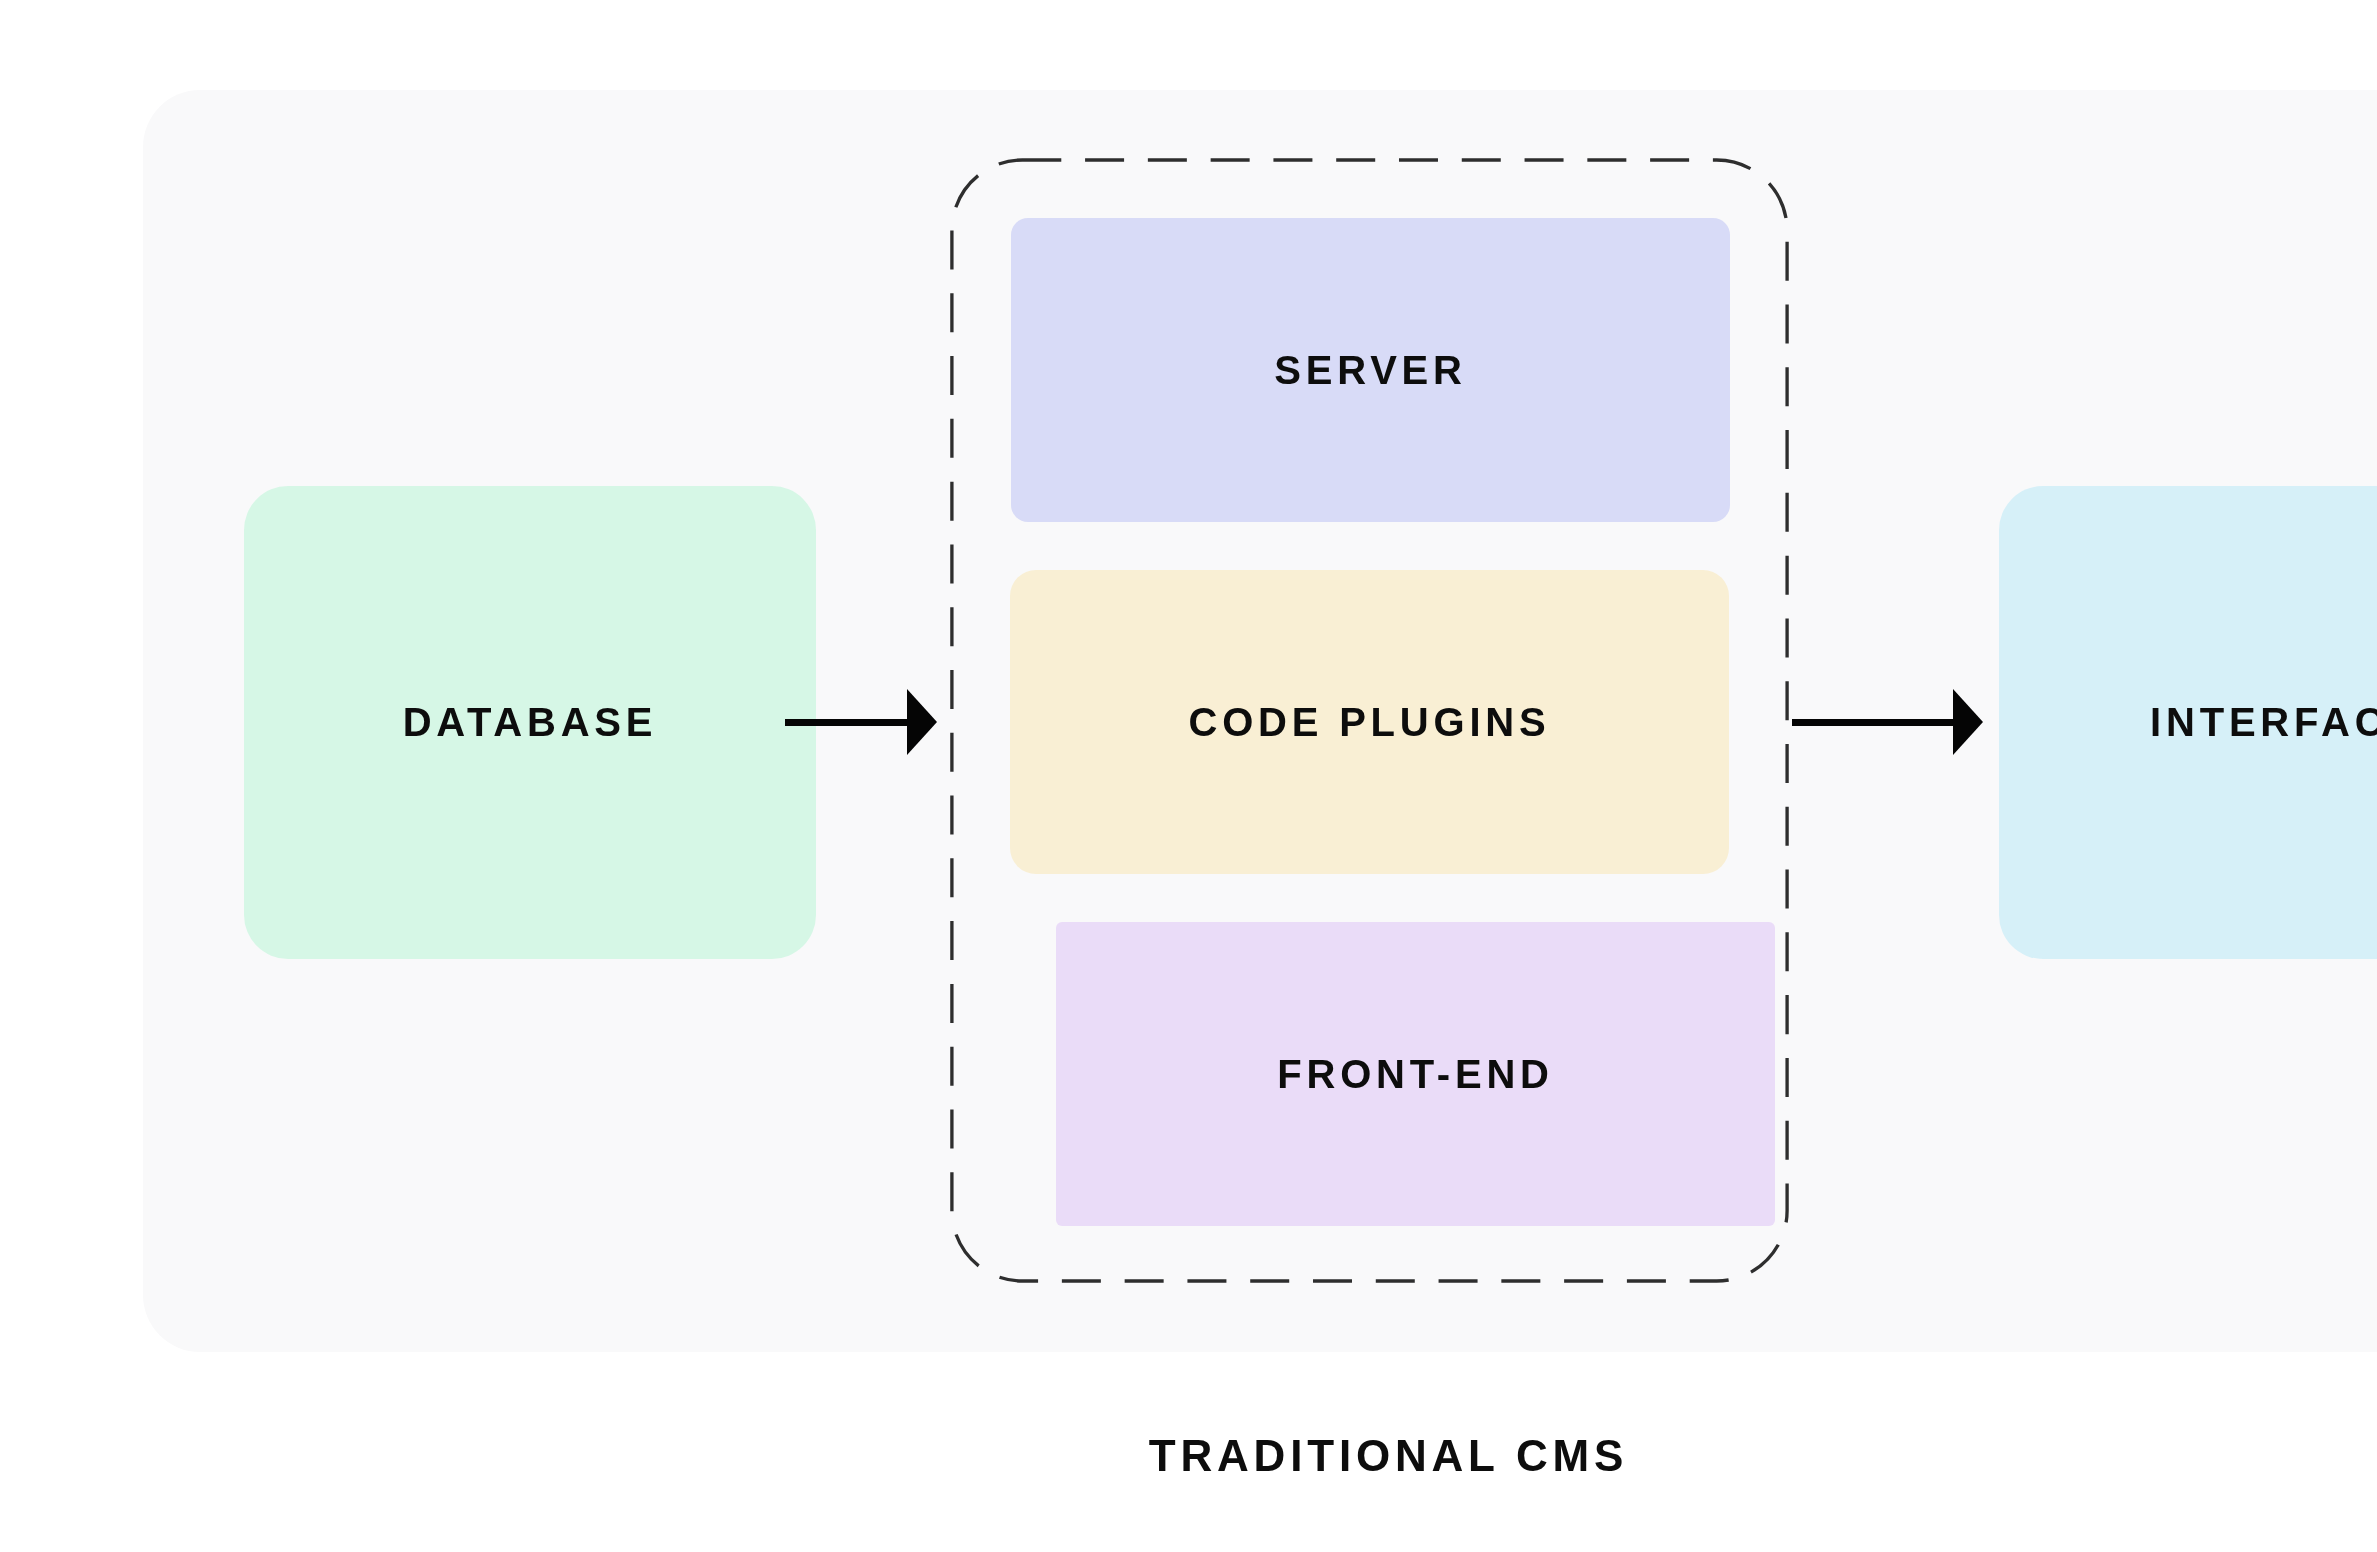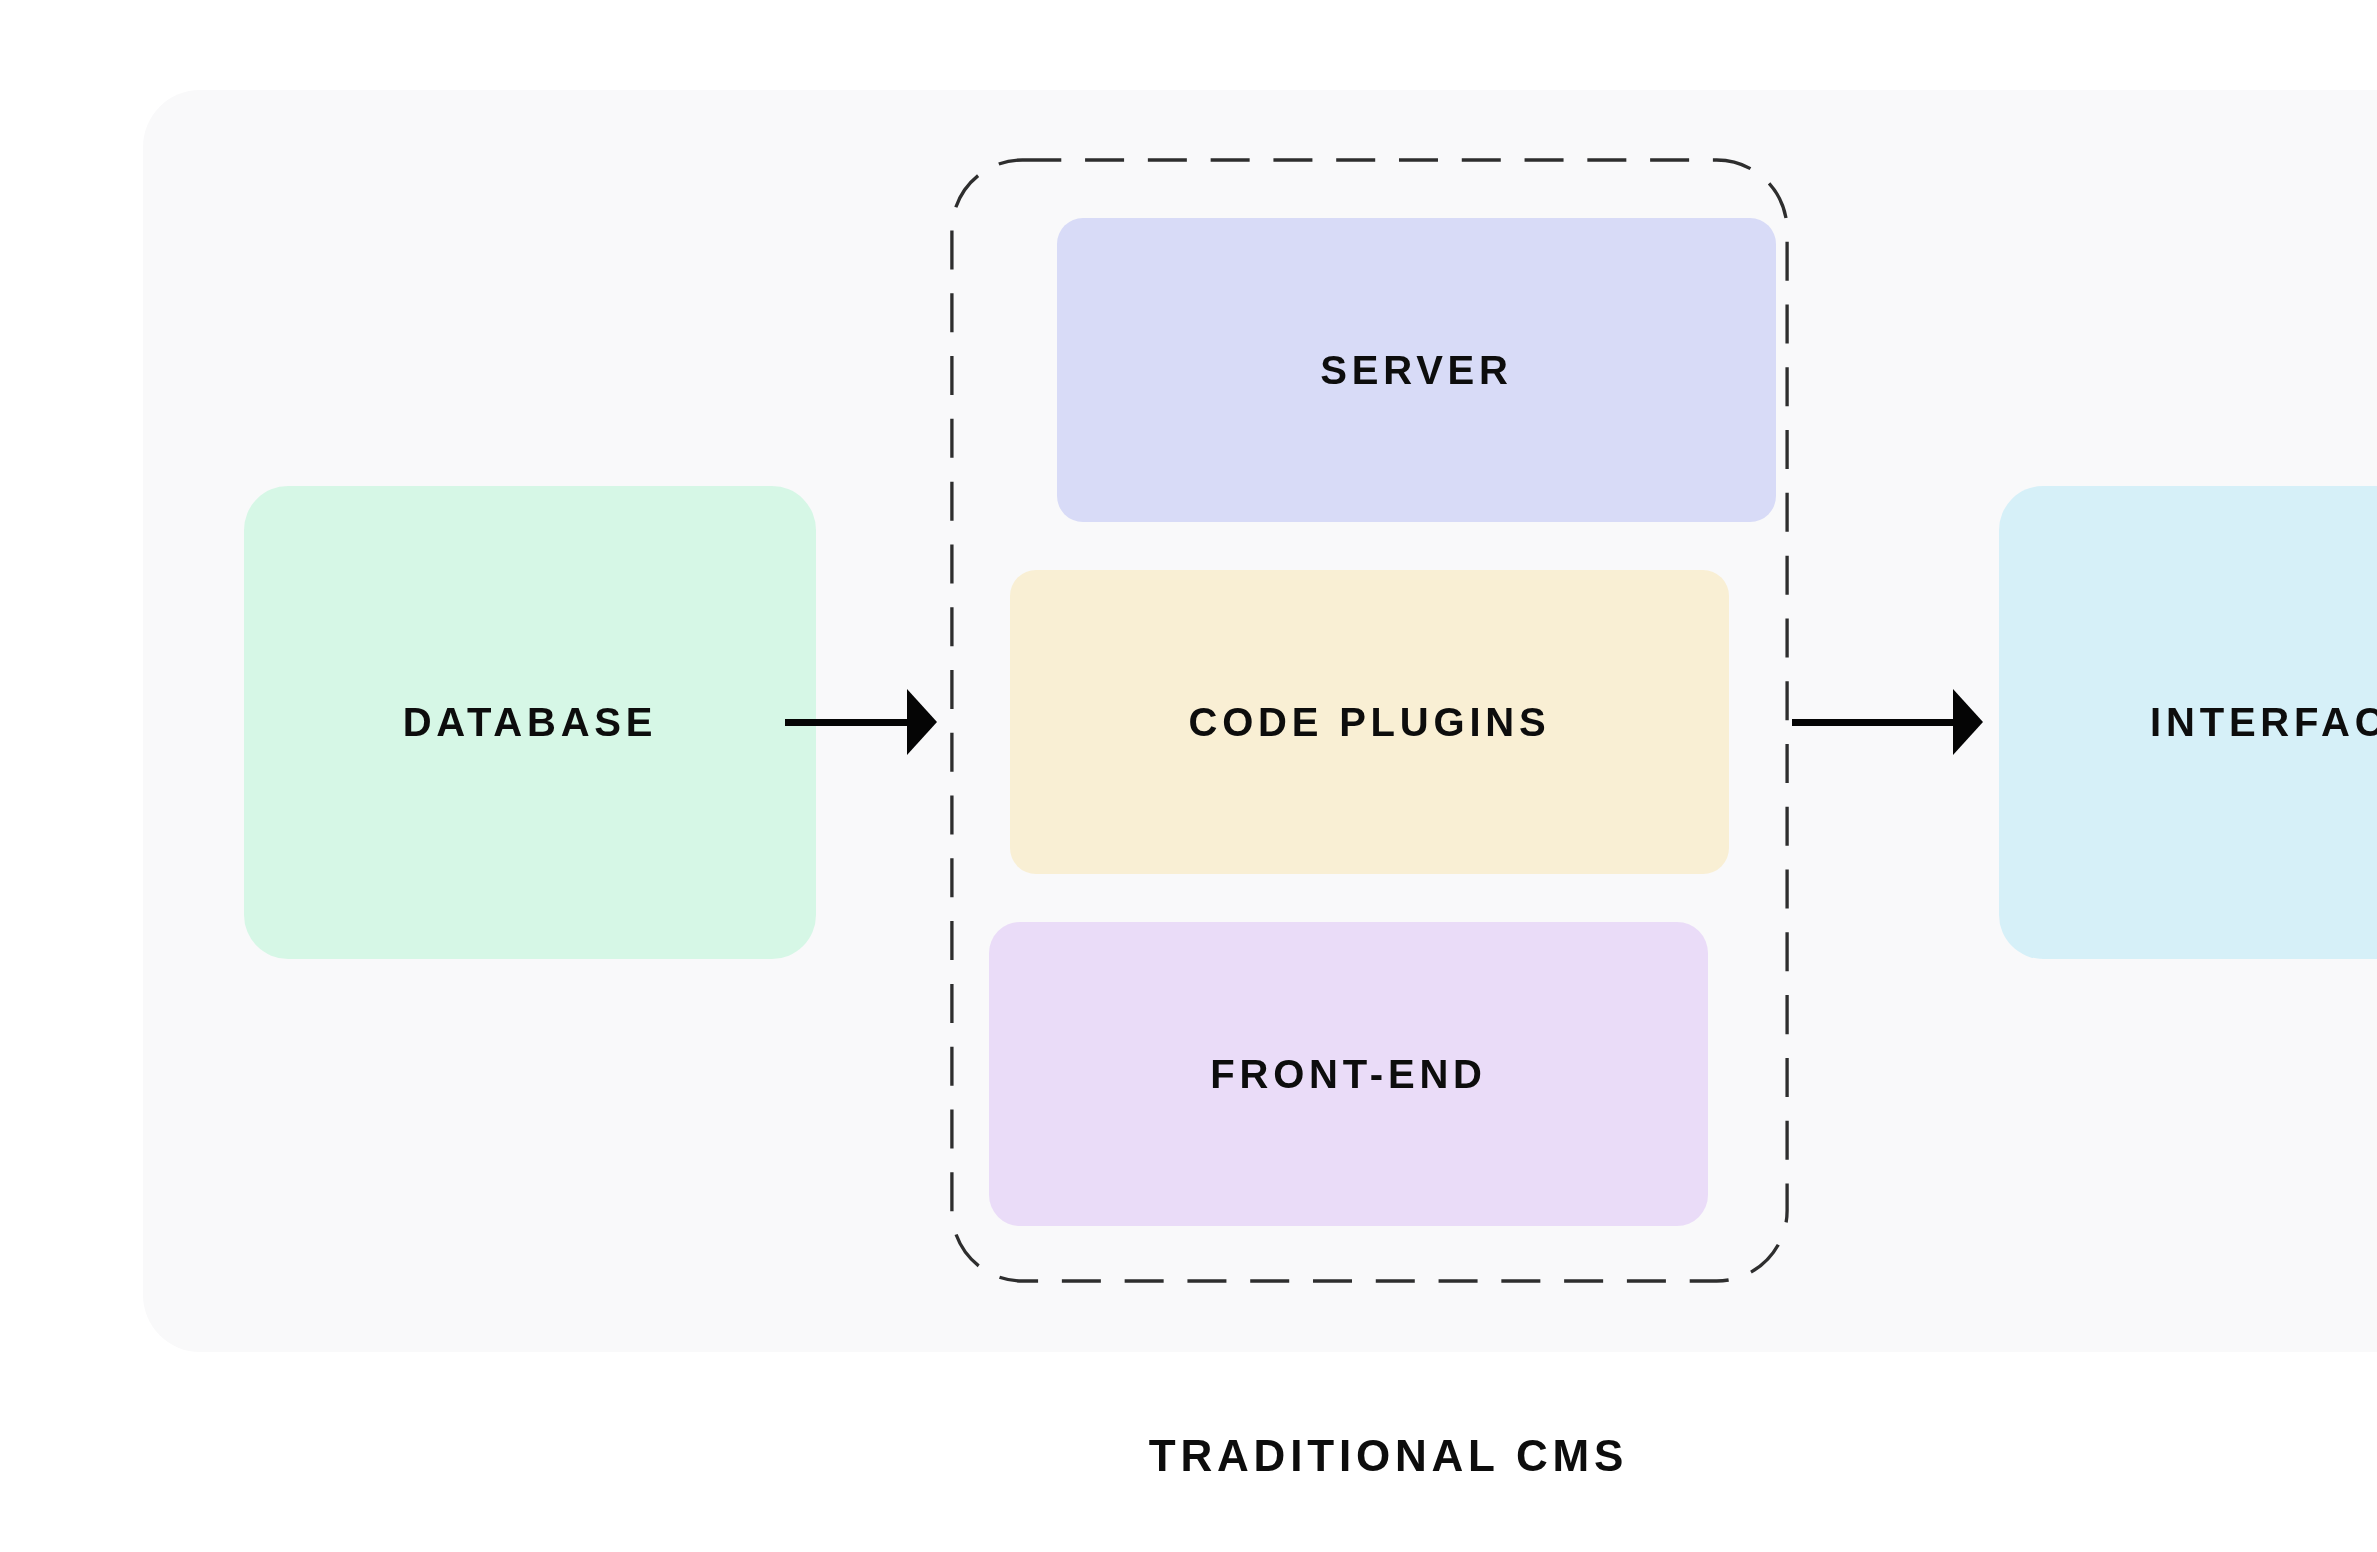--- a/index.html
+++ b/index.html
@@ -58,39 +58,39 @@
     border-radius: 44px;
   }
   .group-frame {
     position: absolute;
     left: 807px;
     top: 68px;
     width: 839px;
     height: 1125px;
   }
   .node-server {
-    left: 914px;
+    left: 868px;
     top: 128px;
     width: 719px;
     height: 304px;
-    border-radius: 26px;
+    border-radius: 17px;
   }
   .node-code-plugins {
     left: 867px;
     top: 480px;
     width: 719px;
     height: 304px;
     border-radius: 26px;
   }
   .node-frontend {
-    left: 846px;
+    left: 913px;
     top: 832px;
     width: 719px;
     height: 304px;
-    border-radius: 31px;
+    border-radius: 6px;
   }
   .arrow {
     position: absolute;
     height: 67px;
   }
   .arrow .shaft {
     position: absolute;
     left: 0;
     top: 30px;
     height: 6.7px;

